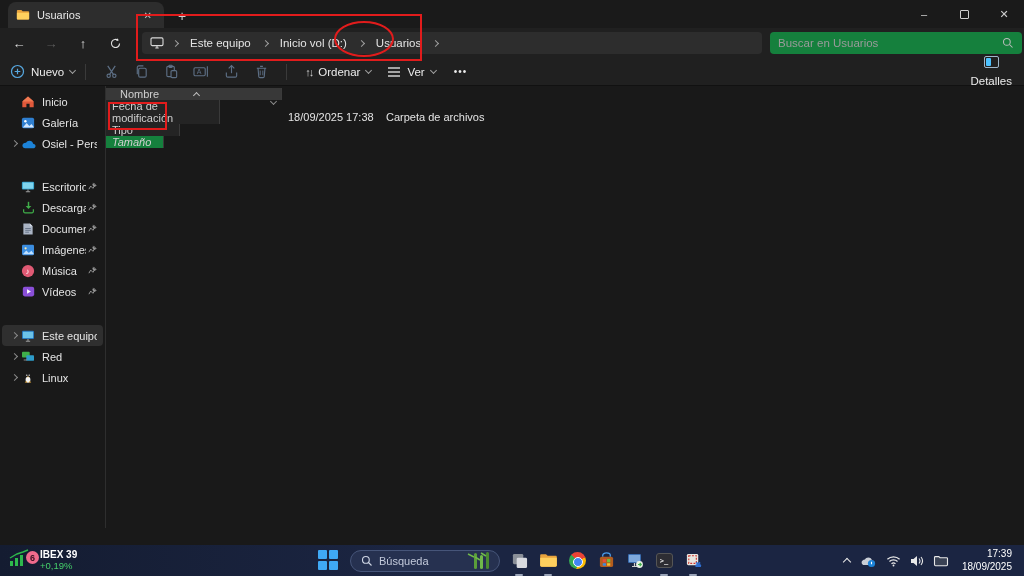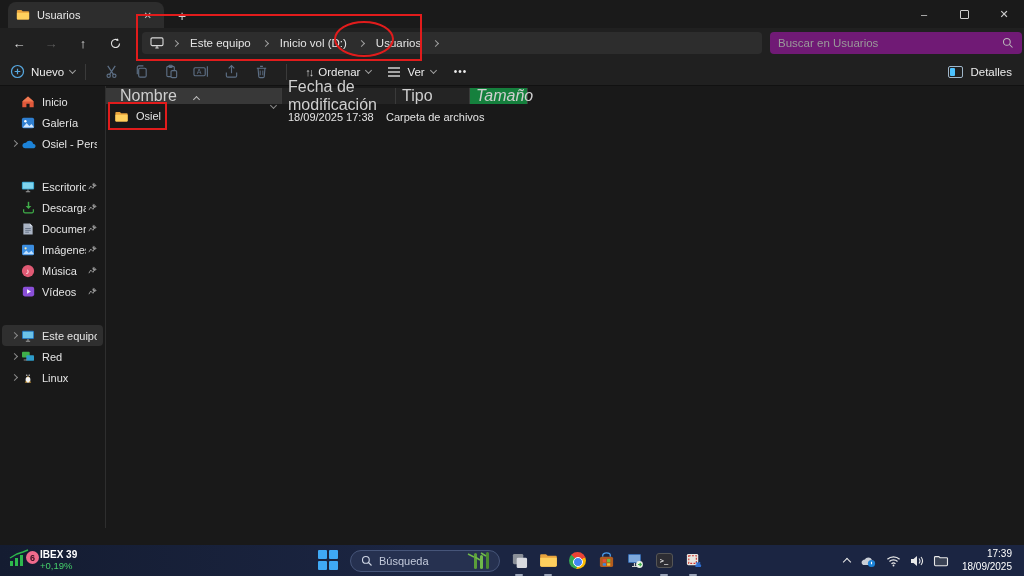--- a/index.html
+++ b/index.html
@@ -18,49 +18,49 @@
 
   
   .navbar{height:30px;background:#202020;display:flex;align-items:center;}
   .nav-btn{width:26px;height:24px;display:flex;align-items:center;justify-content:center;color:#e0e0e0;font-size:13px;margin-left:6px;border-radius:4px;}
   .nav-btn.disabled{color:#5c5c5c;}
   .addr-pill{display:flex;align-items:center;width:620px;height:22px;margin-left:14px;background:#2d2d2d;border-radius:4px;padding:0 8px;color:#e4e4e4;font-size:11.5px;gap:9px;}
   .crumb{padding:1px 3px;}
   .chev{display:inline-block;width:5px;height:5px;border-right:1.4px solid #9f9f9f;border-bottom:1.4px solid #9f9f9f;}
   .chev.r{transform:rotate(-45deg);}
   .chev.d{transform:rotate(45deg);margin-top:-3px;}
-  .search-pill{display:flex;align-items:center;width:252px;height:22px;margin-left:8px;background:#701a75;border-radius:4px;padding:0 8px;}
+  .search-pill{display:flex;align-items:center;width:252px;height:22px;margin-left:8px;background:#15803d;border-radius:4px;padding:0 8px;}
   .search-pill input{flex:1;background:transparent;border:none;outline:none;color:#cfcfcf;font-size:11.5px;}
   .search-pill input::placeholder{color:#9a9a9a;}
 
   
   .toolbar{height:28px;background:#202020;display:flex;align-items:center;border-bottom:1px solid #111;}
   .tb-new{display:flex;align-items:center;gap:6px;color:#ececec;font-size:11.5px;margin-left:10px;}
   .tb-sep{width:1px;height:16px;background:#3a3a3a;margin:0 10px;}
   .tb-ico{width:30px;height:22px;display:flex;align-items:center;justify-content:center;}
   .tb-group-label{display:flex;align-items:center;gap:6px;color:#ececec;font-size:11.5px;margin:0 8px;}
   .tb-more{color:#ececec;font-size:10px;letter-spacing:1px;margin-left:10px;}
-  .tb-right{margin-left:auto;margin-right:12px;display:flex;align-items:center;gap:7px;color:#ececec;font-size:11.5px;}
+  .tb-right{margin-left:auto;margin-right:12px;display:flex;align-items:center;gap:7px;color:#ececec;font-size:11.5px;flex-direction:column;}
   .details-ico{width:15px;height:12px;border:1px solid #9fb6c9;border-radius:2px;position:relative;}
   .details-ico::after{content:"";position:absolute;left:1px;top:1px;bottom:1px;width:5px;background:#4cc2ff;border-radius:1px;}
 
   
   .body{display:flex;height:442px;}
   .sidebar{width:106px;border-right:1px solid #2e2e2e;padding-top:5px;}
   .sb-item{display:flex;align-items:center;height:21px;padding-left:6px;padding-right:6px;color:#e4e4e4;font-size:11px;margin:0 2px;border-radius:4px;}
   .sb-item.sel{background:#2f2f2f;}
   .sb-chev{width:12px;display:flex;justify-content:center;}
   .sb-icon{width:16px;height:16px;margin-right:6px;flex:none;display:flex;align-items:center;justify-content:center;}
   .sb-label{flex:1;white-space:nowrap;overflow:hidden;}
   .pin{flex:none;margin-left:2px;}
   .sb-gap1{height:22px;}
   .sb-gap2{height:23px;}
 
   .main{flex:1;position:relative;}
-  .cols{display:flex;height:16px;margin-top:2px;font-size:16px;color:#cfcfcf;}
+  .cols{display:flex;height:16px;margin-top:2px;font-size:11px;color:#cfcfcf;flex-direction:column;}
   .col{display:flex;align-items:center;padding-left:6px;border-right:1px solid #3a3a3a;position:relative;}
   .col.name{width:176px;background:#383838;padding-left:14px;}
   .col.name .sort-up{position:absolute;top:0px;left:50%;}
   .col.name .dd{position:absolute;right:5px;top:6px;}
   .col.date{width:114px;background:#242424;}
   .col.type{width:74px;background:#242424;}
   .col.size{width:58px;background:#15803d;font-style:italic;}
   .file-row{display:flex;align-items:center;height:22px;margin-top:2px;font-size:11px;color:#e4e4e4;}
   .fr-name{width:176px;display:flex;align-items:flex-start;gap:7px;padding-left:8px;}
   .fr-date{width:98px;padding-left:6px;}

